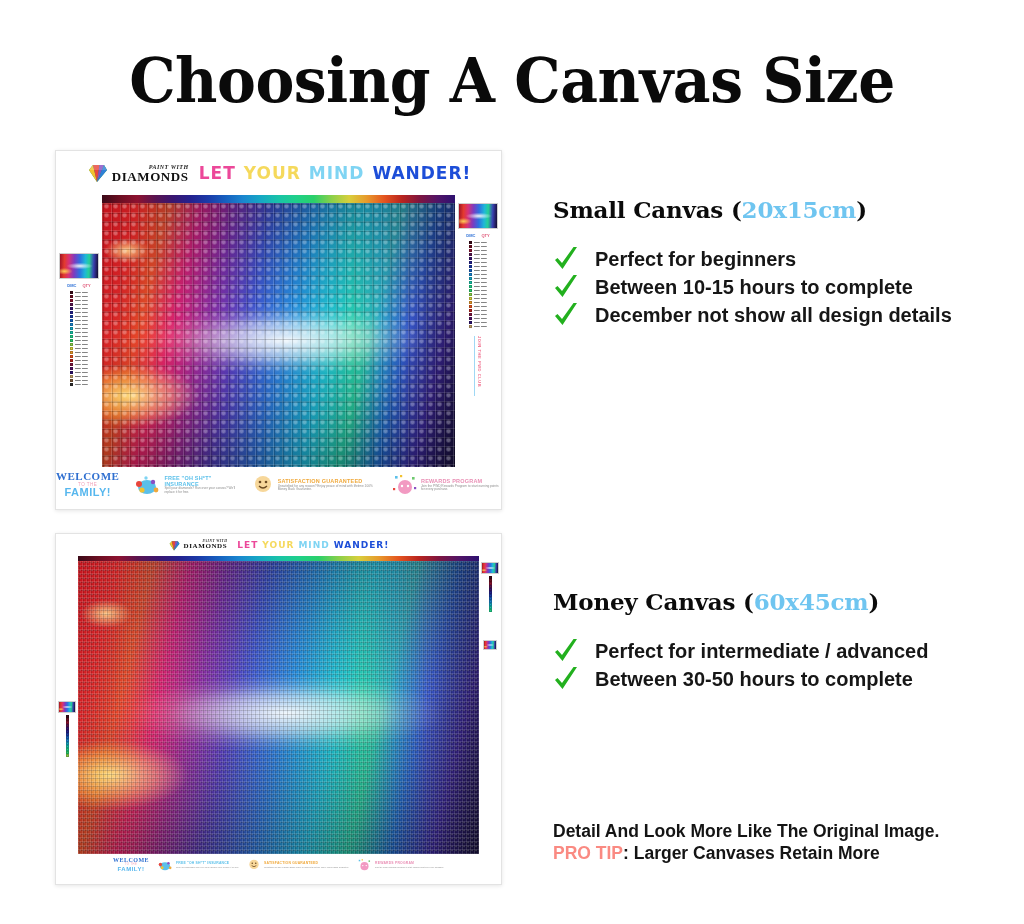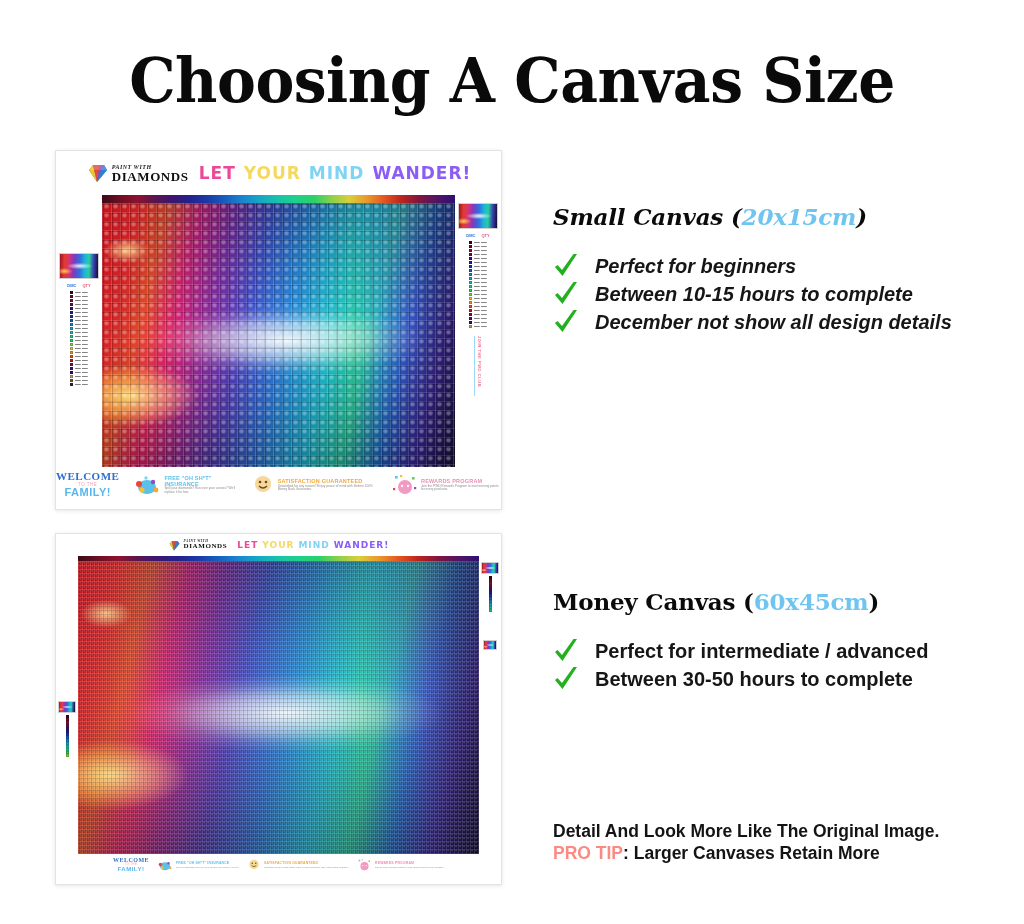--- a/index.html
+++ b/index.html
@@ -35,21 +35,21 @@
   .panel-small { left: 55px; top: 150px; width: 447px; height: 360px; }
   .panel-large { left: 55px; top: 533px; width: 447px; height: 352px; }
 
   
   .brand-row { display: flex; align-items: center; justify-content: center; gap: 10px; width: 100%; }
   .panel-small .brand-row { height: 44px; }
   .panel-large .brand-row { height: 22px; }
 
   .logo-wrap { display: flex; align-items: center; gap: 4px; }
   .diamond-mark { display: block; }
-  .brand-text { display: flex; flex-direction: column; line-height: 1; }
+  .brand-text { display: flex; flex-direction: column; line-height: 1; align-items: flex-end; }
   .brand-paintwith {
     font-family: "Liberation Serif", serif;
     font-style: italic; font-weight: 700;
     color: #1b1b1b; letter-spacing: 0.5px;
   }
   .brand-diamonds {
     font-family: "Liberation Serif", serif;
     font-weight: 700; color: #111;
     letter-spacing: 0.6px;
   }
@@ -57,21 +57,21 @@
   .panel-small .brand-diamonds { font-size: 13px; }
   .panel-large .brand-paintwith { font-size: 3.4px; }
   .panel-large .brand-diamonds { font-size: 7px; }
 
   .tagline { display: flex; gap: 7px; font-family: "DejaVu Sans", sans-serif; font-weight: 700; letter-spacing: 1px; }
   .panel-small .tagline { font-size: 17px; gap: 8px; }
   .panel-large .tagline { font-size: 9px; gap: 4px; }
   .tw-let { color: #ec4899; }
   .tw-your { color: #F5D95C; }
   .tw-mind { color: #7FD4F3; }
-  .tw-wander { color: #8b5cf6; }
+  .tw-wander { color: #1d4ed8; }
 
   
   .body-row { display: flex; width: 100%; }
   .panel-small .body-row { height: 272px; }
   .panel-large .body-row { height: 298px; }
 
   .side-col { position: relative; flex: 0 0 auto; }
   .panel-small .side-col { width: 46px; }
   .panel-large .side-col { width: 22px; }
 
@@ -197,21 +197,21 @@
   .welcome-badge .w3 { font-weight: 700; color: #57b7ee; letter-spacing: 0.5px; }
   .panel-small .welcome-badge .w1 { font-size: 11px; }
   .panel-small .welcome-badge .w2 { font-size: 4.5px; }
   .panel-small .welcome-badge .w3 { font-size: 11px; }
   .panel-large .welcome-badge .w1 { font-size: 6px; }
   .panel-large .welcome-badge .w2 { font-size: 2.6px; }
   .panel-large .welcome-badge .w3 { font-size: 6px; }
 
   
   .copy-block { position: absolute; left: 553px; width: 470px; }
-  .block-small { top: 203px; font-style: italic; }
+  .block-small { top: 196px; }
   .block-large { top: 588px; }
 
   .section-heading {
     font-family: "DejaVu Serif", serif;
     font-weight: 700;
     font-size: 23px;
     color: #0b0b0b;
     white-space: nowrap;
     letter-spacing: -0.2px;
   }

